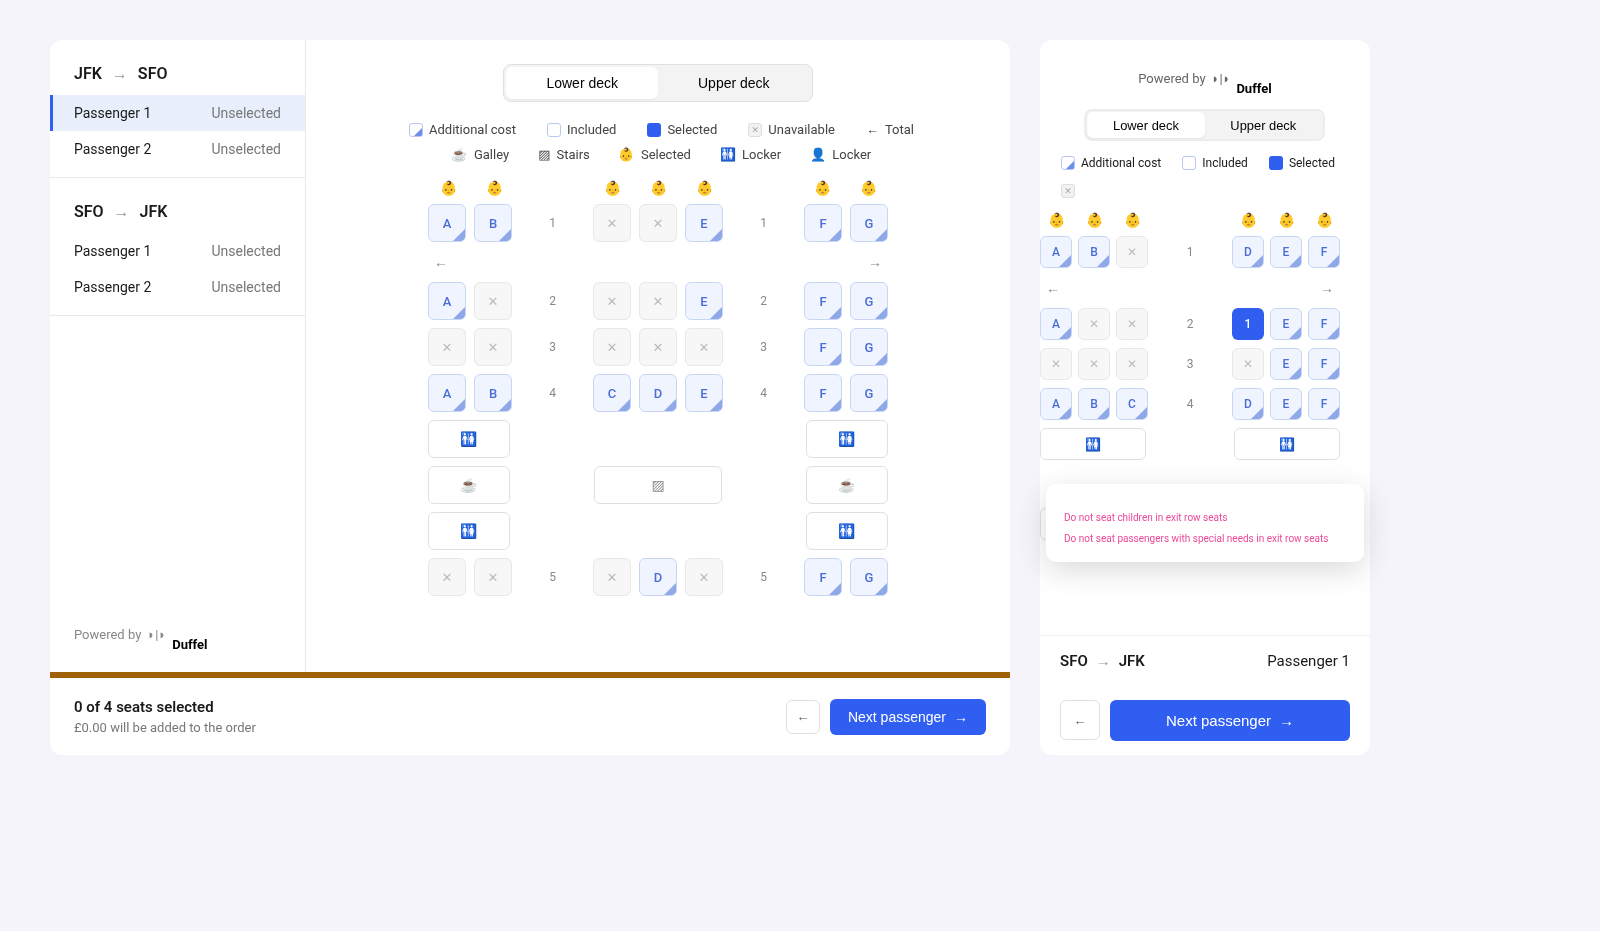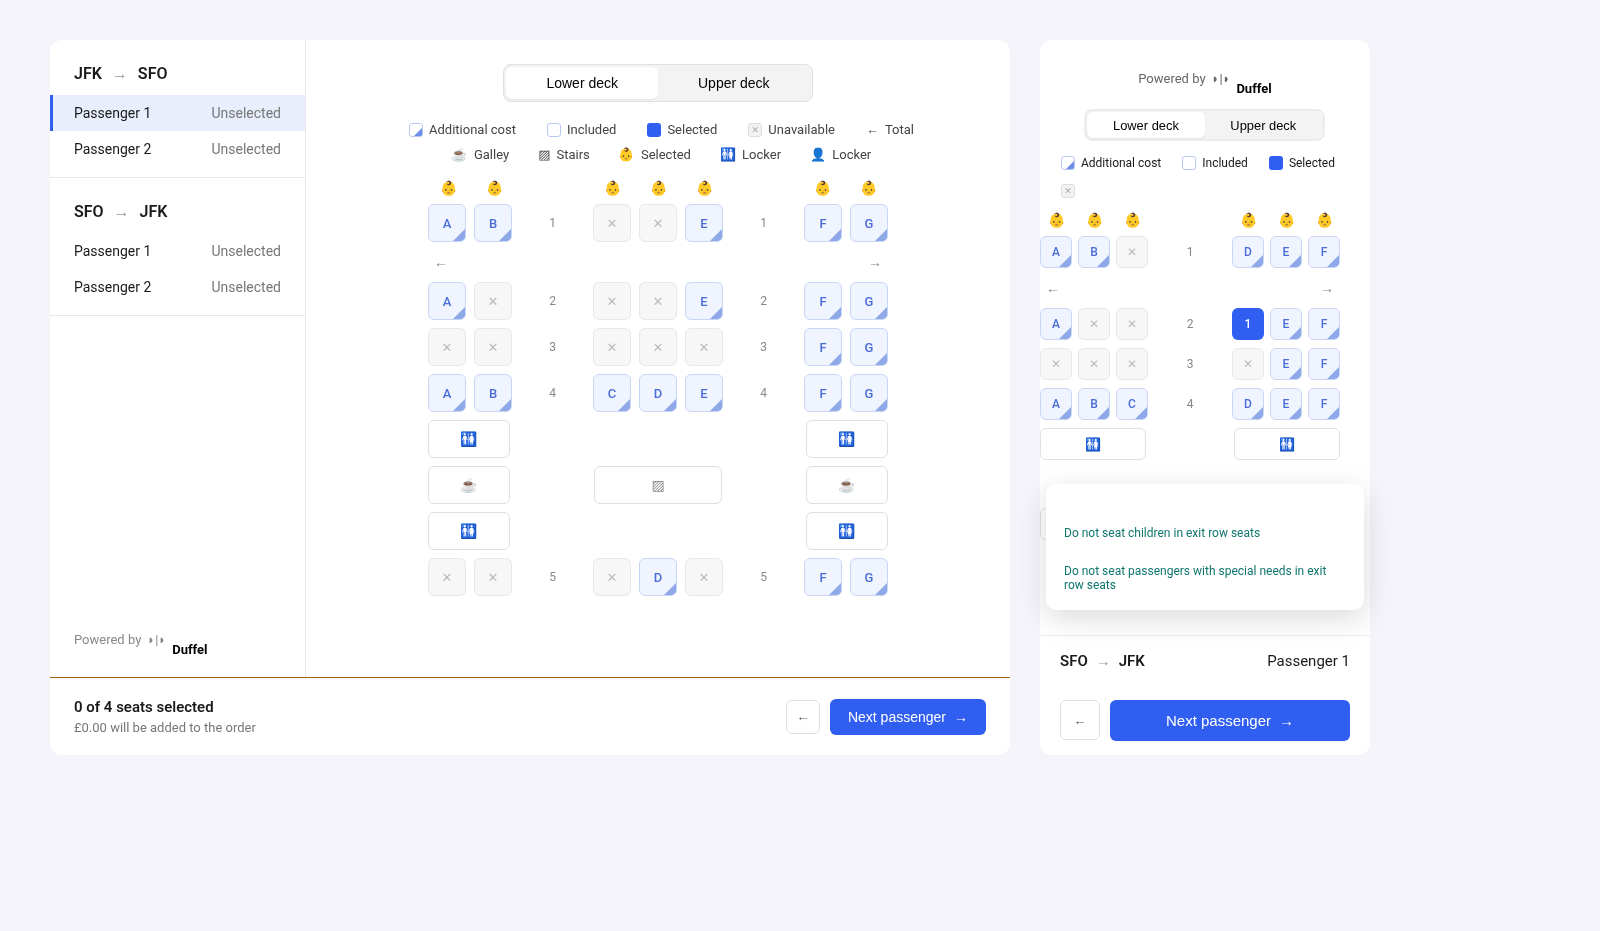--- a/index.html
+++ b/index.html
@@ -121,21 +121,21 @@
 .exit-arrow { color:#888; font-size:14px; }
 .basinet-row { display:flex; justify-content:space-between; padding: 0 0 8px; }
 .basinet-group { display:flex; gap:30px; }
 .basinet { width:16px; height:12px; color:#666;}
 .block { border:1px solid #e0e0e0; border-radius:6px; display:flex; align-items:center; justify-content:center; color:#888;}
 .block.toilet { width:82px; height:38px;}
 .block.toilet.sm { width:106px; height:32px;}
 .block.galley { width:82px; height:38px;}
 .block.stairs { width:128px; height:38px;}
 .footer {
-  border-top:1px solid #a16207;
+  border-top:6px solid #a16207;
   padding: 20px 24px;
   display:flex;
   justify-content:space-between;
   align-items:center;
 }
 .footer-info .title { font-weight:600; font-size:15px; margin-bottom:4px;}
 .footer-info .sub { color:#777; font-size:13px;}
 .footer-actions { display:flex; gap:10px; align-items:center;}
 .back-btn { width:34px; height:34px; border:1px solid #e0e0e0; border-radius:6px; background:#fff; display:flex; align-items:center; justify-content:center; cursor:pointer; color:#555;}
 .next-btn { background:#2f5ef0; color:#fff; border:none; padding:10px 18px; border-radius:6px; font-size:14px; font-weight:500; cursor:pointer; display:flex; gap:8px; align-items:center;}
@@ -149,21 +149,21 @@
   width:318px;
   left:6px;
   top:444px;
   padding:18px;
   z-index:10;
 }
 .tooltip-header { display:flex; justify-content:space-between; padding-bottom:12px; border-bottom:1px solid #eee;}
 .tooltip-header .seat-id { display:flex; gap:8px;}
 .tooltip-header .seat-num { font-weight:700;}
 .tooltip-header .price { font-weight:600;}
-.tooltip-note { font-size:12px; color:#0f766e; margin-top:24px;}
+.tooltip-note { font-size:10px; color:#ec4899; margin-top:10px;}
 .right-footer { margin-top:auto; border-top:1px solid #eee;}
 .right-segment { display:flex; justify-content:space-between; padding:16px 20px; font-size:15px;}
 .right-segment .route { display:flex; gap:8px; font-weight:600;}
 .right-total { display:flex; justify-content:space-between; padding:14px 20px; border-top:1px solid #eee;}
 .right-total .price { font-weight:700;}
 .right-actions { display:flex; gap:10px; padding:14px 20px;}
 .right-actions .back-btn { width:40px; height:40px;}
 .right-actions .next-btn { flex:1; justify-content:center; padding:12px; font-size:15px;}
 .duffel-logo { font-weight:700; color:#000000;margin-top:21px;}
 .icon-sm { font-size:13px;}

